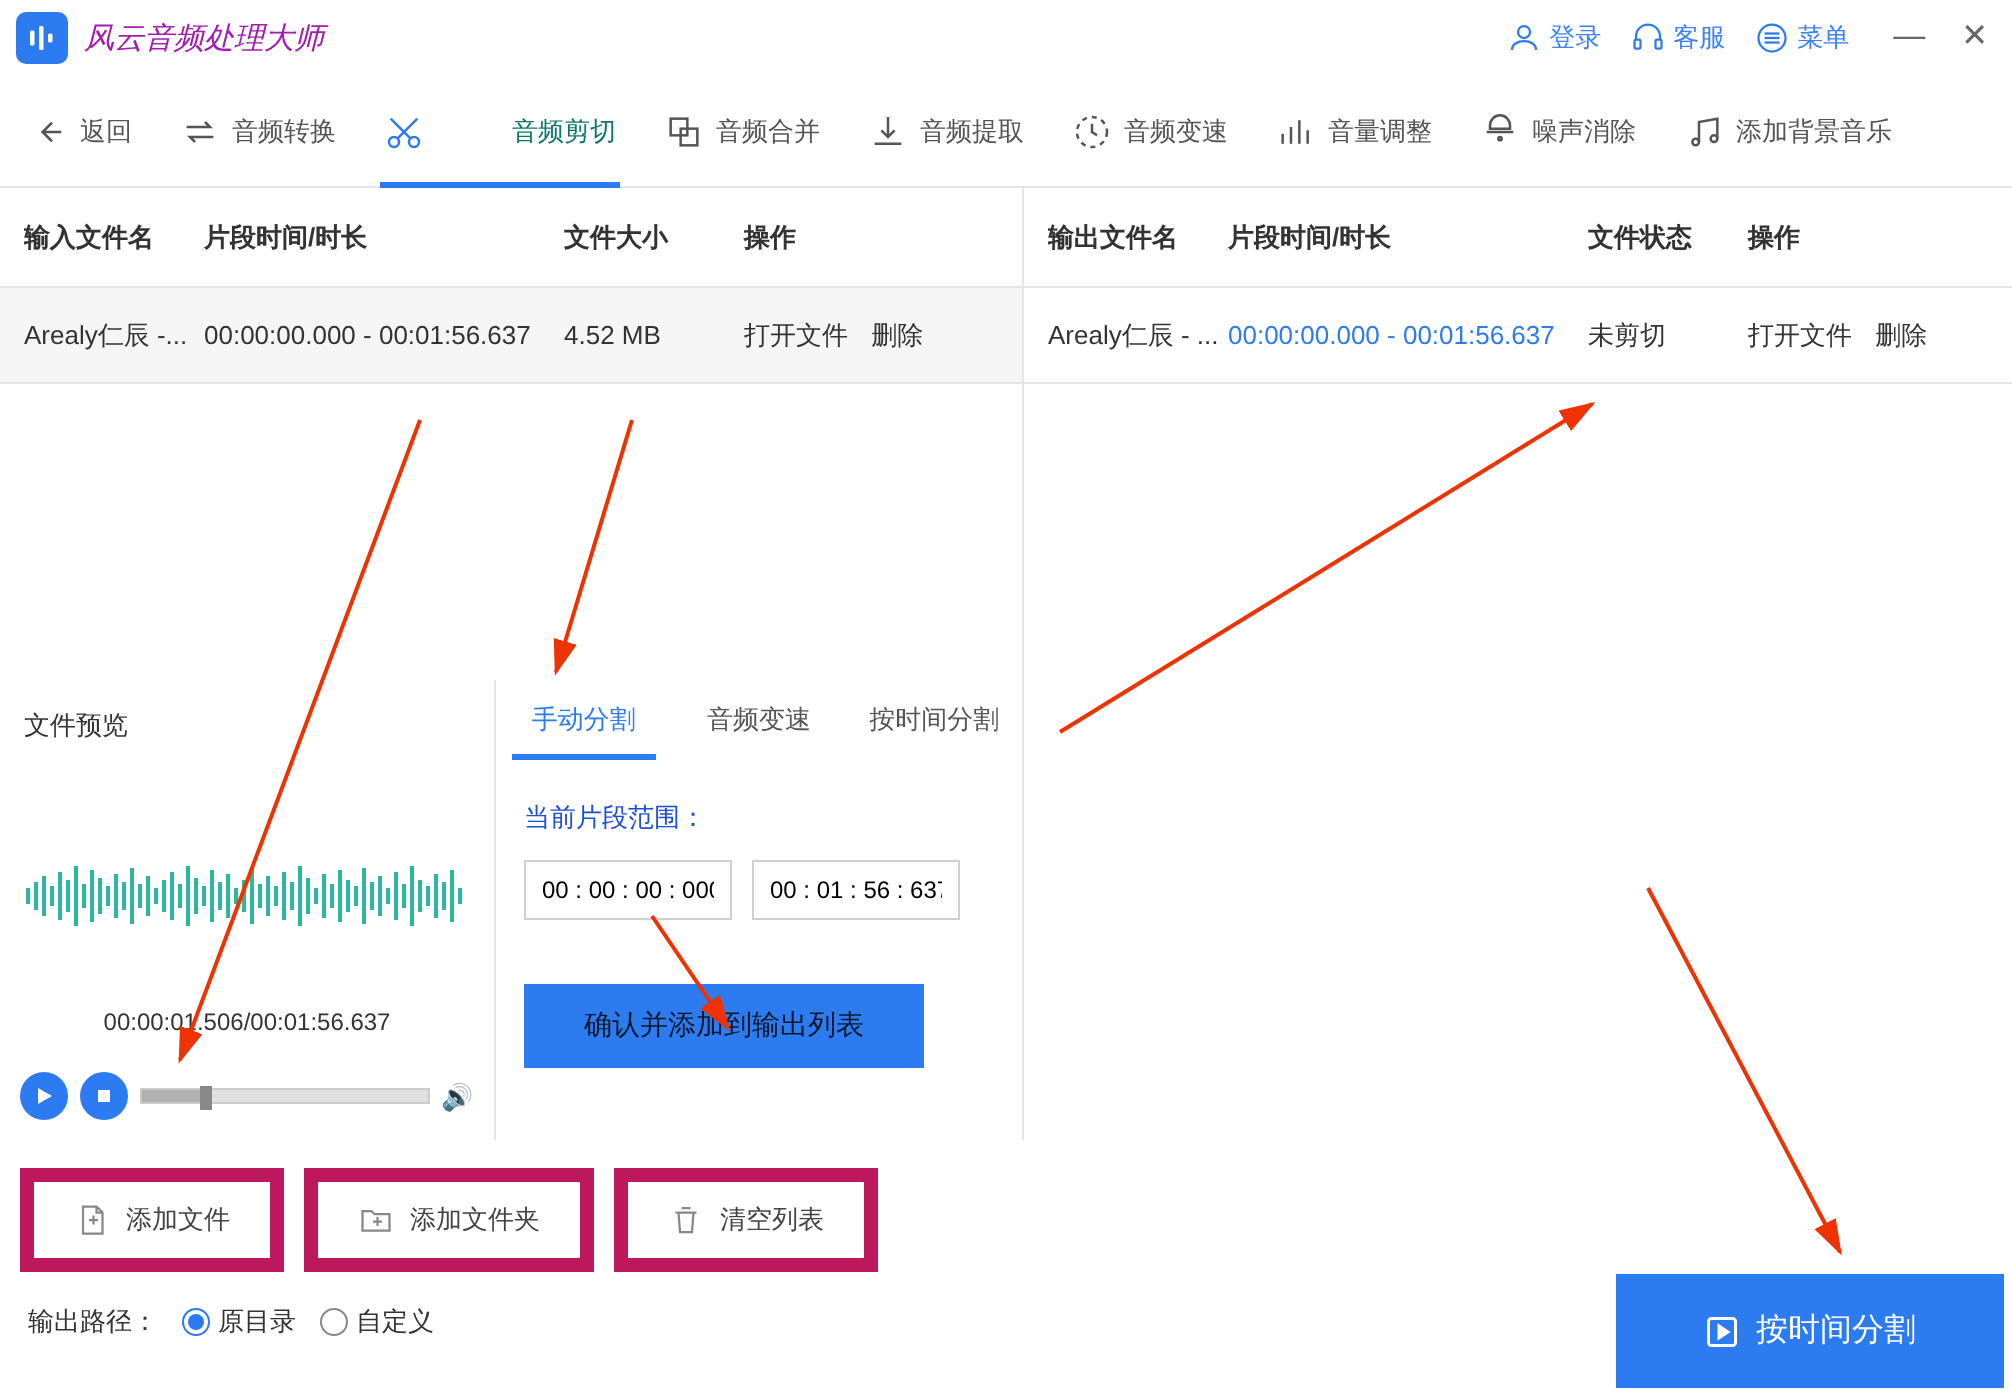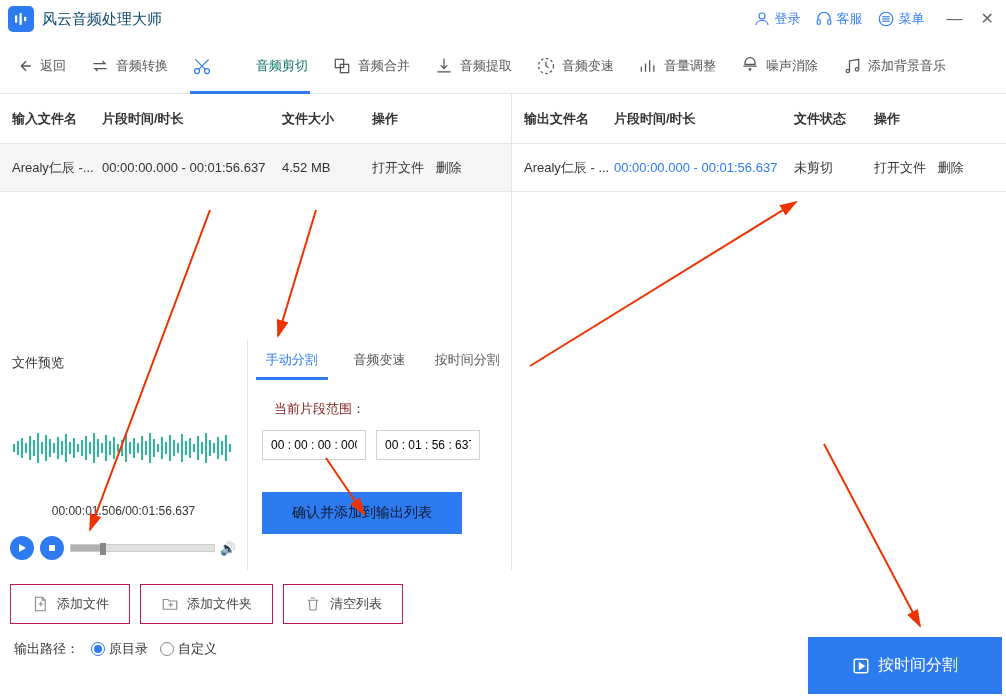--- a/index.html
+++ b/index.html
@@ -2,21 +2,21 @@
 <html><head>
   <meta charset="utf-8">
   <style>
     * { margin: 0; padding: 0; box-sizing: border-box; font-family: "Microsoft YaHei", sans-serif; }
     body { width: 1006px; height: 698px; background: #fff; font-size: 13px; color: #333; position: relative; overflow: hidden; }
     
     
     .titlebar { height: 38px; display: flex; align-items: center; padding: 0 12px 0 8px; }
     .app-logo { width: 26px; height: 26px; background: #2d7bf0; border-radius: 5px; display: flex; align-items: center; justify-content: center; margin-right: 8px; }
     .app-logo svg { width: 18px; height: 18px; }
-    .app-title { font-size: 15px; color: #0c4a6e; font-weight: 400; }
+    .app-title { font-size: 15px; color: #a21caf; font-weight: 400; font-style: italic; }
     .titlebar-spacer { flex: 1; }
     .titlebar-right { display: flex; align-items: center; gap: 14px; }
     .titlebar-item { display: flex; align-items: center; gap: 4px; color: #3b82f6; cursor: pointer; font-size: 13px; }
     .titlebar-item svg { width: 18px; height: 18px; }
     .win-controls { display: flex; gap: 18px; margin-left: 8px; }
     .win-btn { color: #666; cursor: pointer; font-size: 16px; line-height: 1; }
     
     
     .toolbar { height: 56px; display: flex; align-items: center; border-bottom: 1px solid #e5e5e5; padding: 0 8px; gap: 4px; }
     .tool-item { display: flex; align-items: center; gap: 6px; padding: 0 10px; height: 56px; cursor: pointer; color: #555; position: relative; }
@@ -56,29 +56,29 @@
     .progress-handle { position: absolute; left: 20%; top: -2px; width: 6px; height: 12px; background: #888; }
     .player-time { font-size: 12px; color: #333; margin-bottom: 4px; text-align: center; }
     .speaker-icon { color: #888; }
     
     .preview-right { flex: 1; padding: 0; }
     .split-tabs { display: flex; height: 40px; }
     .split-tab { flex: 1; display: flex; align-items: center; justify-content: center; cursor: pointer; font-size: 13px; color: #555; position: relative; }
     .split-tab.active { color: #2d7bf0; }
     .split-tab.active::after { content: ""; position: absolute; bottom: 0; left: 8px; right: 8px; height: 3px; background: #2d7bf0; }
     .split-content { padding: 20px 14px; }
-    .range-label { font-size: 13px; color: #7f1d1d; margin-bottom: 12px; margin-left: 12px; }
+    .range-label { font-size: 13px; color: #1d4ed8; margin-bottom: 12px; }
     .range-inputs { display: flex; gap: 10px; margin-bottom: 32px; }
     .range-input { border: 1px solid #d0d0d0; padding: 7px 8px; font-size: 12px; width: 104px; font-family: inherit; }
     .confirm-btn { background: #2d7bf0; color: #0f172a; border: none; padding: 12px 0; width: 200px; font-size: 14px; cursor: pointer; }
     
     
     .bottom { position: absolute; bottom: 0; left: 0; right: 0; height: 128px; }
     .bottom-buttons { display: flex; gap: 10px; padding: 14px 10px 0 10px; }
-    .bottom-btn { display: flex; align-items: center; gap: 8px; border: 1px solid #be185d; padding: 10px 20px; background: #fff; cursor: pointer; font-size: 13px; color: #444; }
+    .bottom-btn { display: flex; align-items: center; gap: 8px; border: 7px solid #be185d; padding: 10px 20px; background: #fff; cursor: pointer; font-size: 13px; color: #444; }
     .bottom-btn svg { width: 18px; height: 18px; fill: #888; }
     .output-path { display: flex; align-items: center; gap: 12px; padding: 16px 14px 0; font-size: 13px; }
     .radio-item { display: flex; align-items: center; gap: 4px; cursor: pointer; }
     .radio { width: 14px; height: 14px; border: 1px solid #888; border-radius: 50%; display: inline-flex; align-items: center; justify-content: center; }
     .radio.checked::after { content: ""; width: 8px; height: 8px; border-radius: 50%; background: #2d7bf0; }
     .radio.checked { border-color: #2d7bf0; }
     .start-btn { position: absolute; right: 4px; bottom: 4px; background: #2d7bf0; color: #fff; border: none; padding: 18px 44px; font-size: 16px; cursor: pointer; display: flex; align-items: center; gap: 8px; }
     .start-btn svg { width: 18px; height: 18px; fill: none; stroke: #fff; stroke-width: 2; }
     
     

